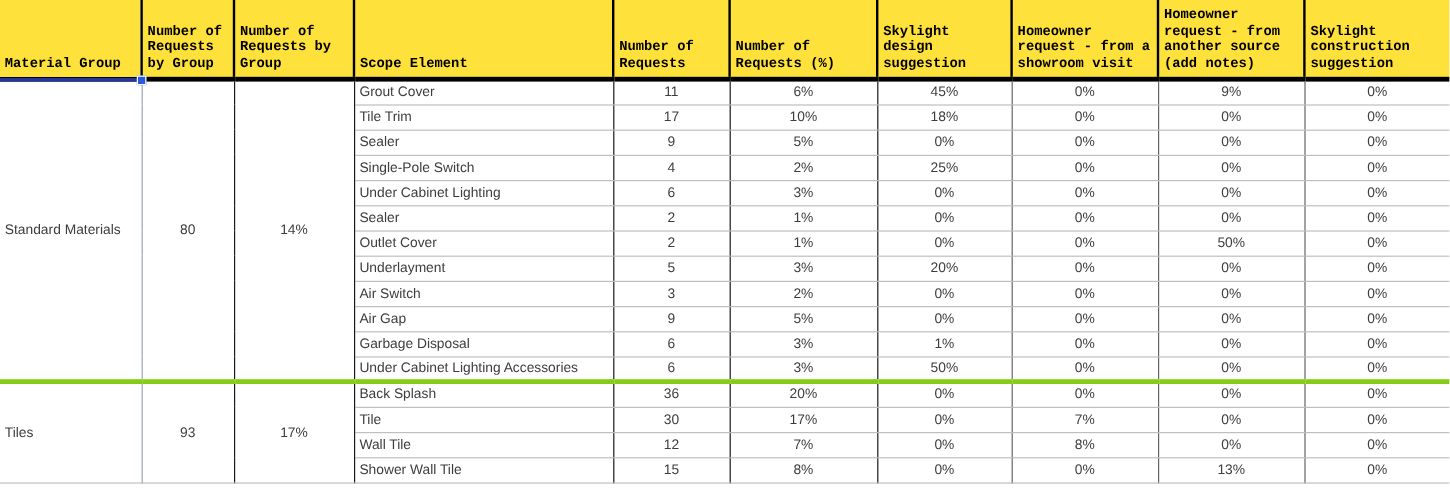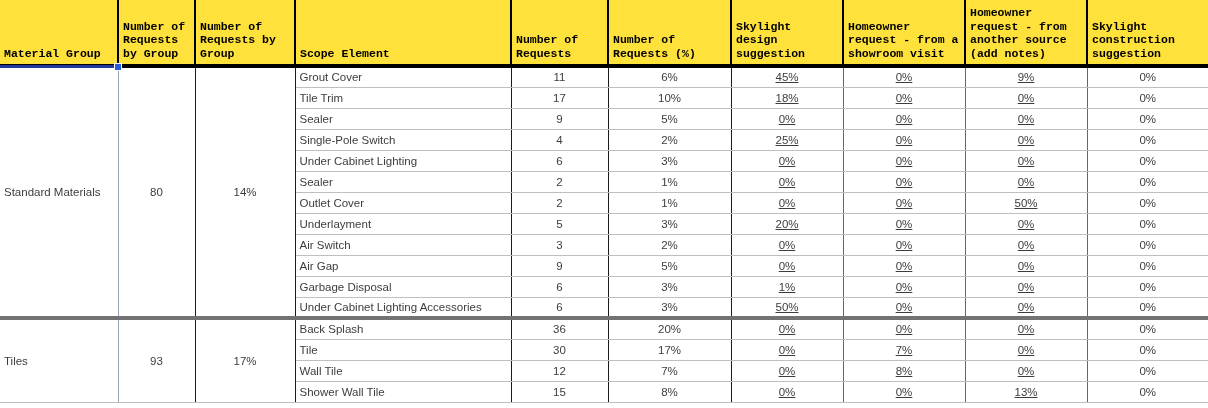--- a/index.html
+++ b/index.html
@@ -50,24 +50,24 @@
     white-space: nowrap;
     overflow: hidden;
     vertical-align: middle;
   }
   td.left { text-align: left; }
   td.center { text-align: center; }
 
   
   td.c1 { border-right: 1px solid #9aa4b8; }
   td.c2, td.c3, td.c4, td.c5, td.c6 { border-right: 1px solid #1a1a1a; }
-  td.c7, td.c8, td.c9 { border-right: 1px solid #666666; text-decoration: underline; }
+  td.c7, td.c8, td.c9 { border-right: 1px solid #666666; }
   td.c10 { border-right: none; }
 
-  tr.group-start td { border-top: 4px solid #737373; margin-top: 12px; }
+  tr.group-start td { border-top: 4px solid #84cc16; margin-top: 12px; }
 
   
   .sel-line {
     position: absolute;
     left: 0; right: -1px; bottom: -4px;
     height: 3px;
     background: #23379b;
   }
   .sel-handle {
     position: absolute;

